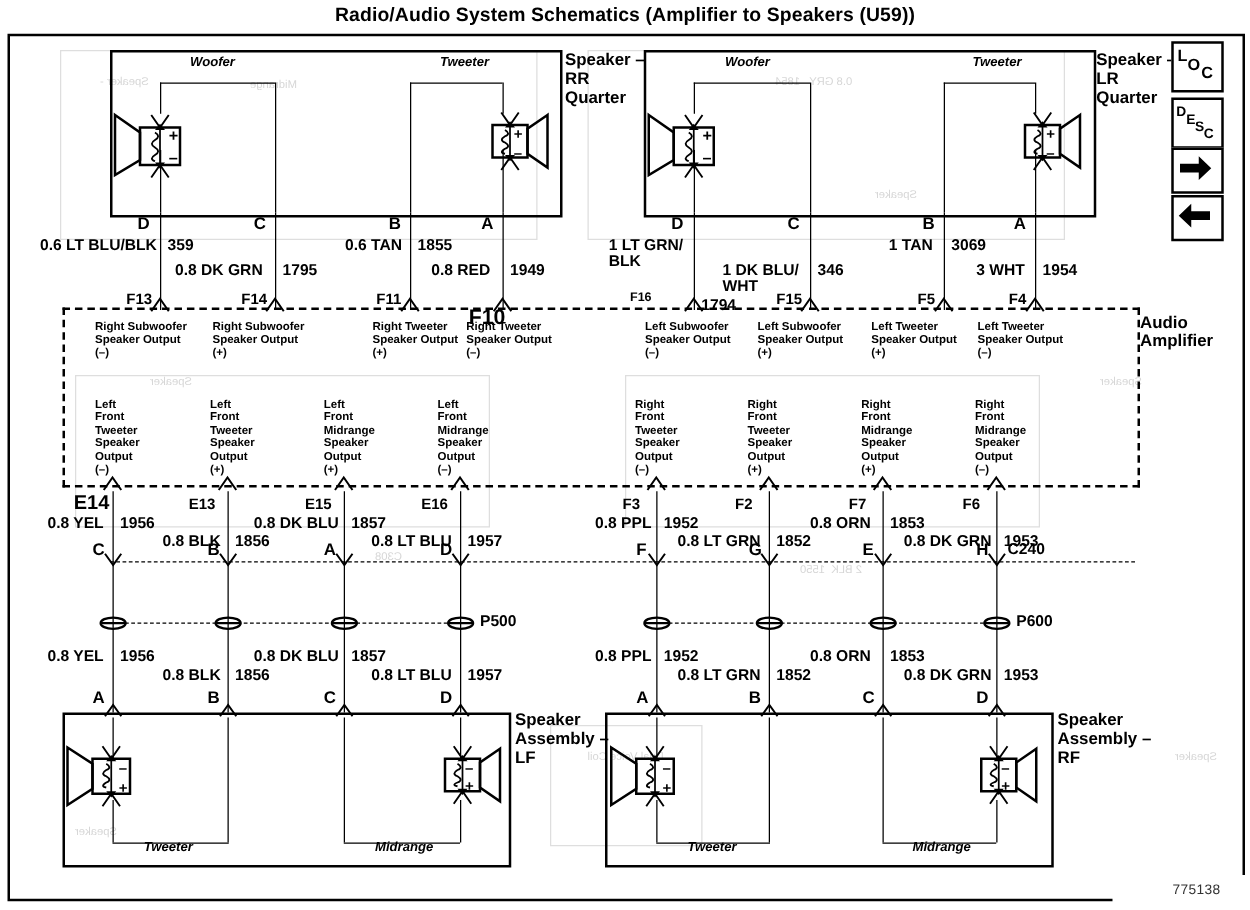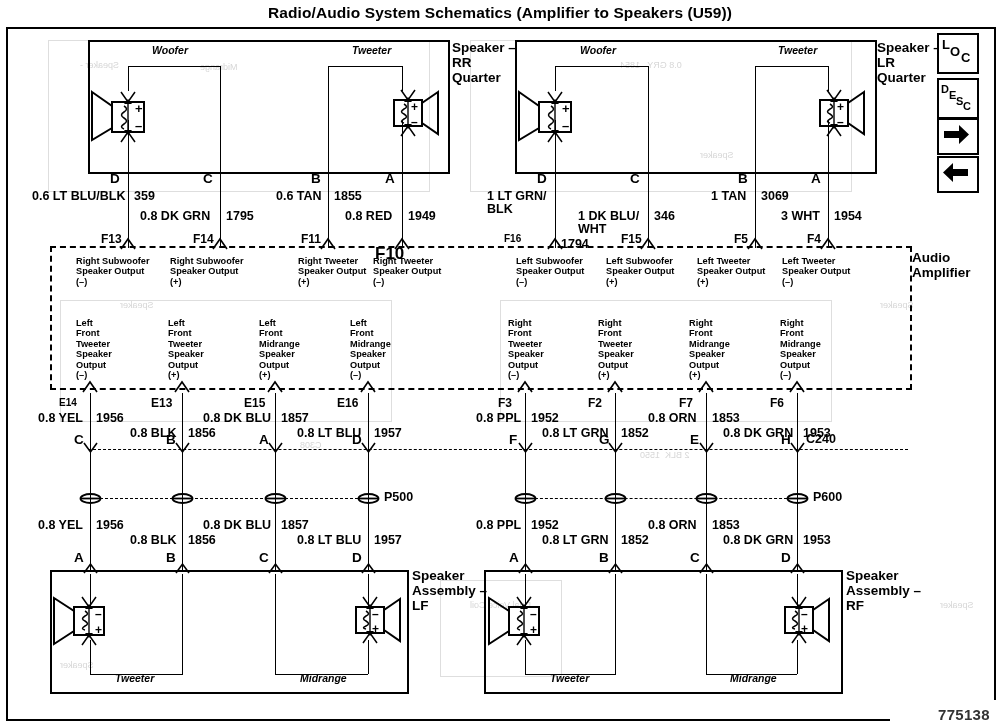--- a/index.html
+++ b/index.html
@@ -25,21 +25,21 @@
   .t.b{font-weight:bold;font-style:italic;}
   .pin{position:absolute;font-size:13.5px;font-weight:bold;line-height:14px;}
   .wire{position:absolute;font-size:12.5px;font-weight:bold;line-height:13px;white-space:pre;}
   .amp-t{position:absolute;font-size:9.2px;line-height:10.4px;font-weight:bold;white-space:pre;}
   .hdr{position:absolute;font-size:13.5px;font-weight:bold;line-height:15px;white-space:pre;}
 
   
   .spk{position:absolute;}
   .btn{position:absolute;border:2.5px solid #000;background:#fff;}
 
-  .docno{position:absolute;font-size:15px;letter-spacing:.3px;color:#333;font-weight:bold;}
+  .docno{position:absolute;font-size:11px;letter-spacing:.3px;color:#333;}
   .corner{position:absolute;background:#fff;}
   svg{display:block;overflow:visible;}
 </style>
 </head>
 <body>
 
 <div id="page">
 
   <div class="ghostbox" style="left:48px;top:40px;width:380px;height:150px;"></div>
   <div class="ghostbox" style="left:470px;top:40px;width:380px;height:150px;"></div>
@@ -394,21 +394,21 @@
 
   <div class="vline" style="left:90px;top:393px;height:177px;"></div>
   <div class="vline" style="left:182px;top:393px;height:177px;"></div>
   <div class="vline" style="left:275px;top:393px;height:177px;"></div>
   <div class="vline" style="left:368px;top:393px;height:177px;"></div>
   <div class="vline" style="left:525px;top:393px;height:177px;"></div>
   <div class="vline" style="left:615px;top:393px;height:177px;"></div>
   <div class="vline" style="left:706px;top:393px;height:177px;"></div>
   <div class="vline" style="left:797px;top:393px;height:177px;"></div>
 
-  <div class="pin" style="left:59px;top:396px;font-size:10px;">E14</div>
+  <div class="pin" style="left:59px;top:396px;font-size:16px;">E14</div>
   <div class="pin" style="left:151px;top:396px;font-size:12px;">E13</div>
   <div class="pin" style="left:244px;top:396px;font-size:12px;">E15</div>
   <div class="pin" style="left:337px;top:396px;font-size:12px;">E16</div>
   <div class="pin" style="left:498px;top:396px;font-size:12px;">F3</div>
   <div class="pin" style="left:588px;top:396px;font-size:12px;">F2</div>
   <div class="pin" style="left:679px;top:396px;font-size:12px;">F7</div>
   <div class="pin" style="left:770px;top:396px;font-size:12px;">F6</div>
 
   <div class="wire" style="left:38px;top:412px;">0.8 YEL</div>
   <div class="wire" style="left:96px;top:412px;">1956</div>

